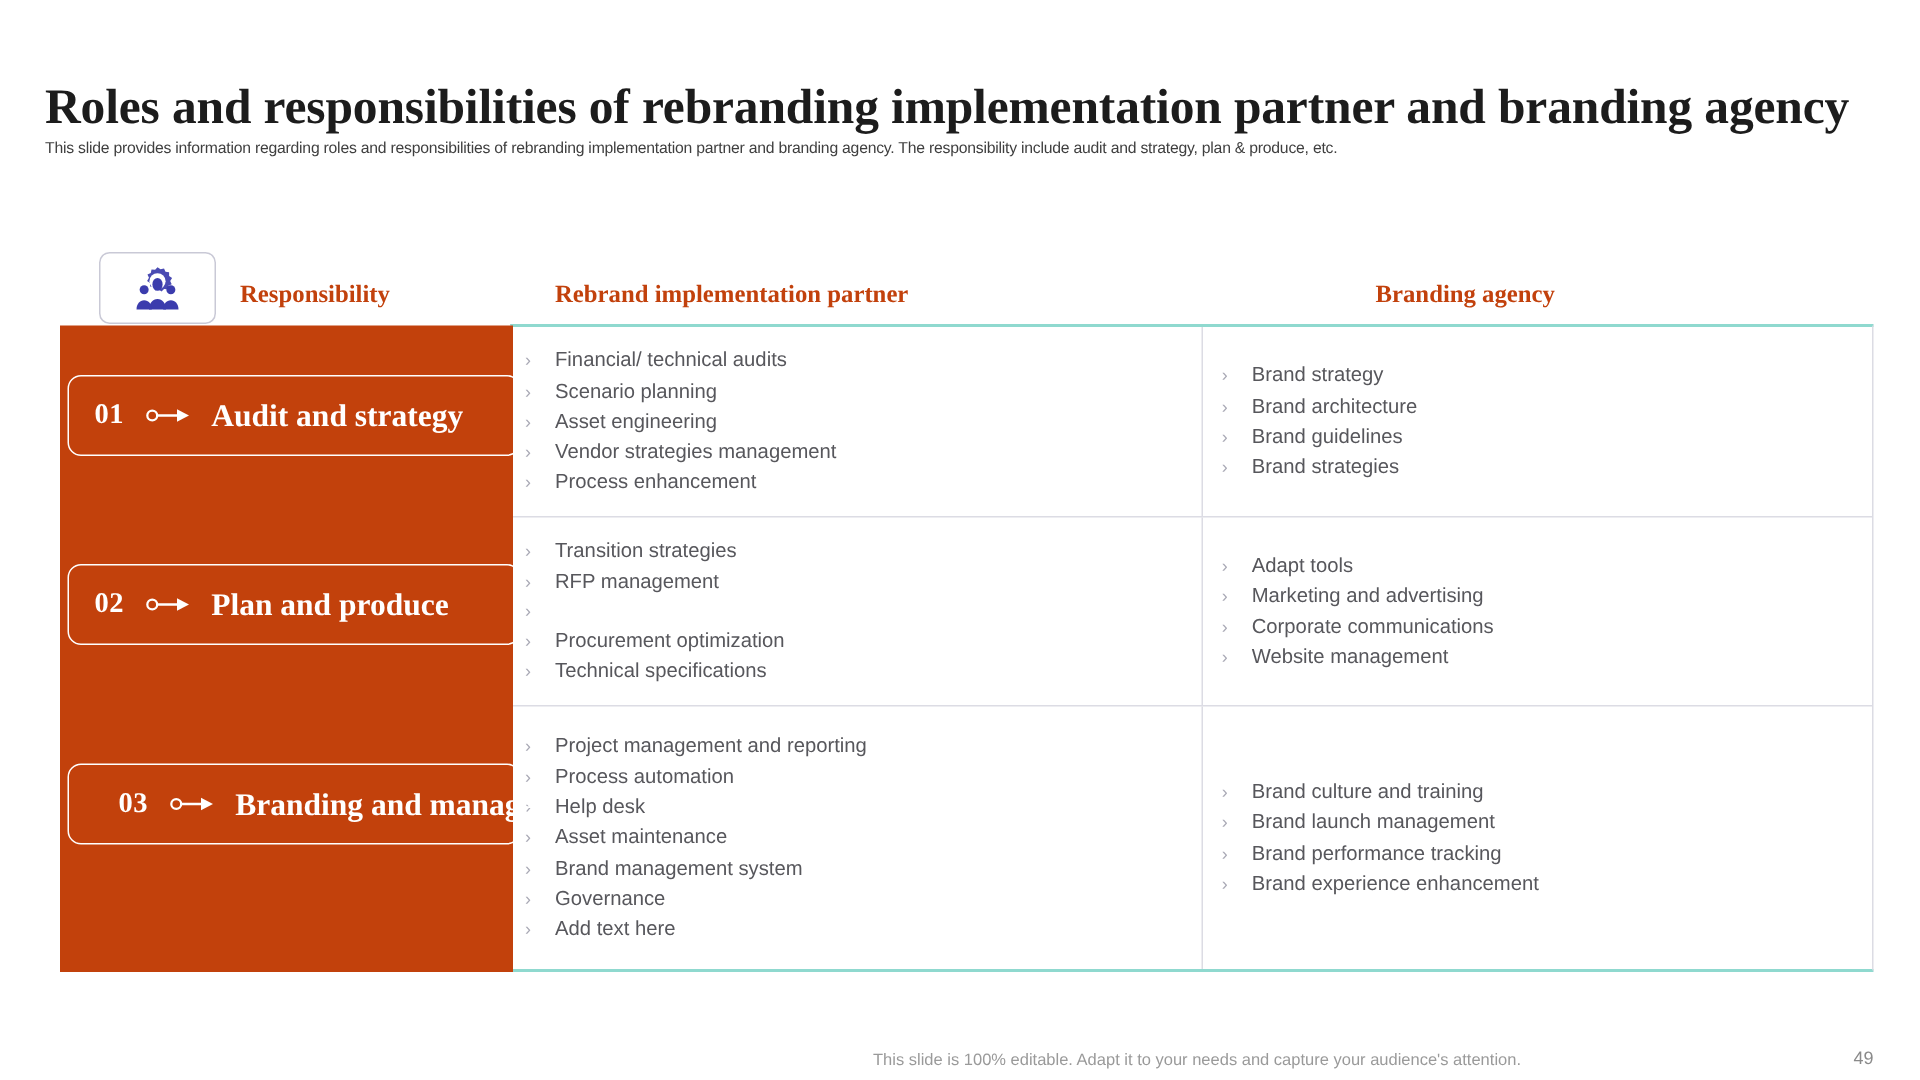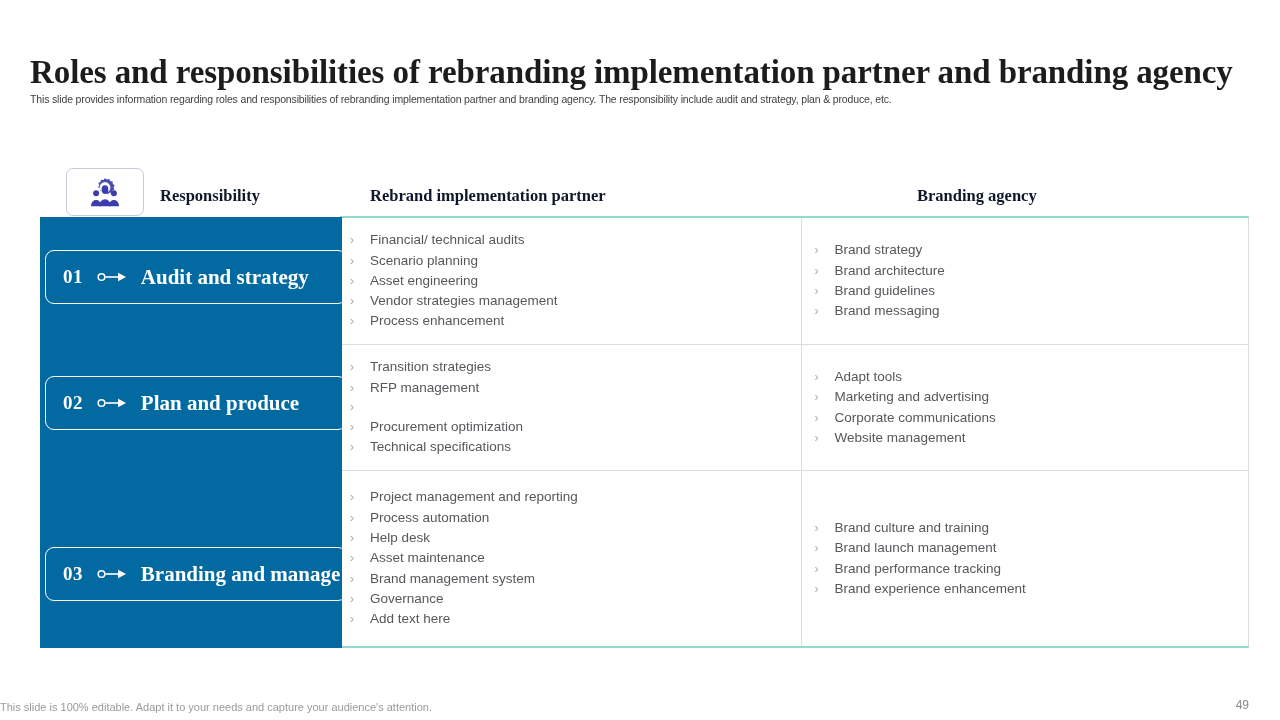--- a/index.html
+++ b/index.html
@@ -63,21 +63,21 @@
     justify-content: center;
     box-sizing: border-box;
   }
   .icon-badge svg { display: block; }
 
   .col-head {
     position: absolute;
     font-family: "Liberation Serif", serif;
     font-size: 16.5px;
     font-weight: 700;
-    color: #0f172a;
+    color: #c2410c;
     white-space: nowrap;
   }
   .col-head.responsibility { left: 120px;  top: 18px; }
   .col-head.partner        { left: 330px;  top: 18px; }
   .col-head.agency         { left: 877px;  top: 18px; }
 
   
   .table-wrap {
     position: absolute;
     left: 340px;
@@ -134,36 +134,36 @@
     display: inline-block;
   }
 
   
   .blue-panel {
     position: absolute;
     left: 40px;
     top: 217px;
     width: 302px;
     height: 431px;
-    background: #0369a1;
+    background: #c2410c;
   }
   .step-box {
     position: absolute;
     left: 5px;
     width: 302px;
     height: 54px;
     border: 1.4px solid #ffffff;
     border-radius: 9px;
     box-sizing: border-box;
     display: flex;
     align-items: center;
   }
   .step-box.s1 { top: 33px; }
   .step-box.s2 { top: 159px; }
-  .step-box.s3 { top: 330px; }
+  .step-box.s3 { top: 292px; padding-left: 16px; }
 
   .step-num {
     font-family: "Liberation Serif", serif;
     font-size: 19px;
     font-weight: 700;
     color: #ffffff;
     margin-left: 17px;
     letter-spacing: 0.4px;
   }
   .step-arrow {
@@ -179,21 +179,21 @@
     margin-left: 14px;
     white-space: nowrap;
   }
 
   
   .footer-note {
     position: absolute;
     left: 0;
     top: 701px;
     width: 1014px;
-    text-align: left;
+    text-align: right;
     font-family: "Liberation Sans", sans-serif;
     font-size: 11px;
     color: #9a9a9a;
   }
   .page-num {
     position: absolute;
     right: 31px;
     top: 698px;
     font-family: "Liberation Sans", sans-serif;
     font-size: 12px;
@@ -266,21 +266,21 @@
         <li>
             <span class="chev">›</span>
             <span>Brand architecture</span>
           </li>
         <li>
             <span class="chev">›</span>
             <span>Brand guidelines</span>
           </li>
         <li>
             <span class="chev">›</span>
-            <span>Brand messaging</span>
+            <span>Brand strategies</span>
           </li>
       </ul>
     </div>
   </div>
 
   <div class="t-row r2">
     <div class="t-cell partner-cell">
       <ul class="bullets">
         <li>
             <span class="chev">›</span>

